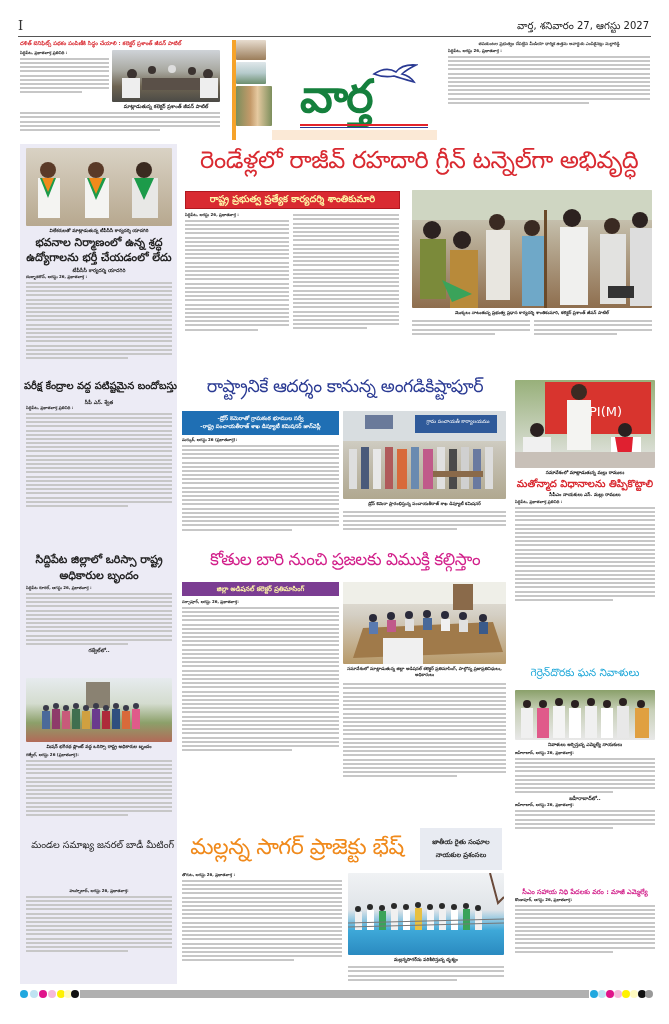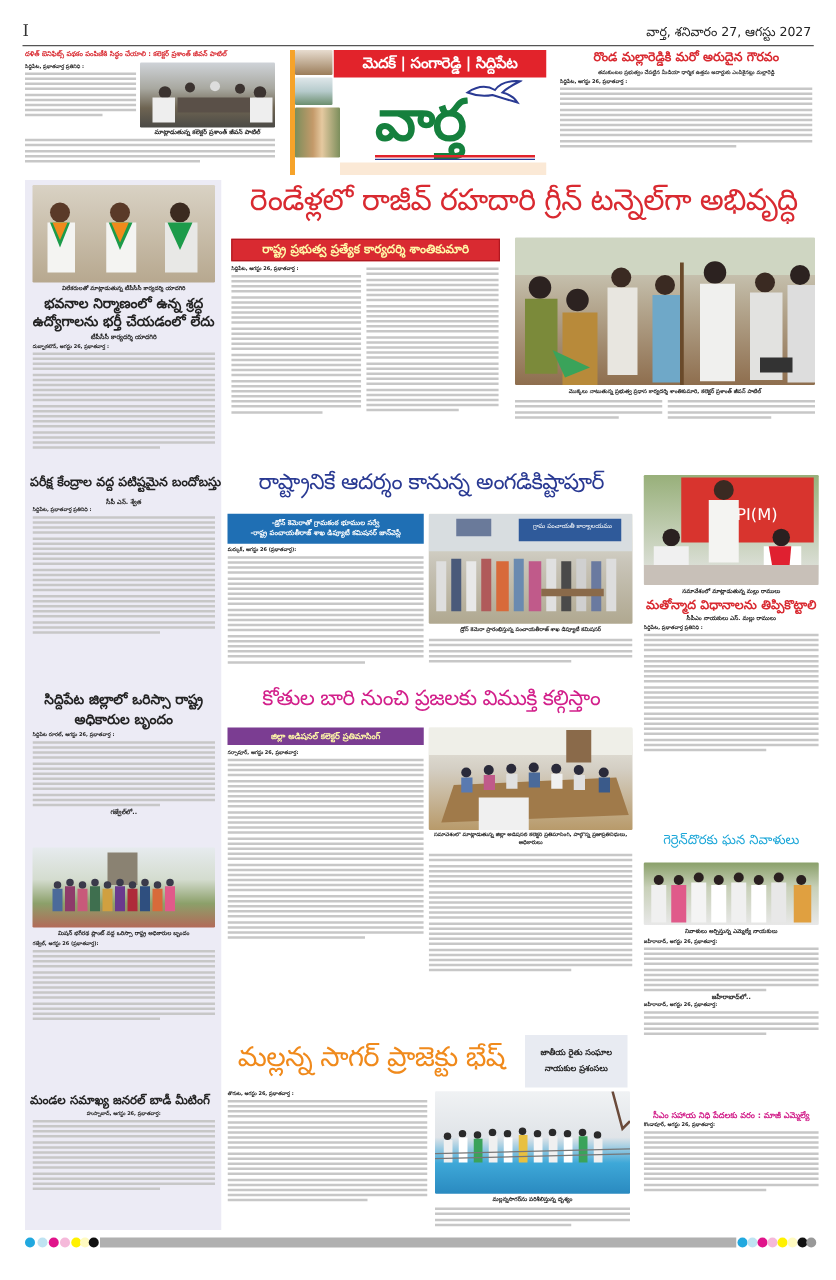--- a/index.html
+++ b/index.html
@@ -69,34 +69,30 @@
       <span></span>
       <span class="s"></span>
     </div>
 </div>
 
 <div class="abs" style="left:232px;top:40px;width:205px;height:100px">
   <div class="abs" style="left:0;top:0;width:4px;height:100px;background:#f6a32a"></div>
   <div class="photo" style="left:4px;top:0;width:30px;height:20px;background:linear-gradient(#e7dccf,#9b7d5a)"></div>
   <div class="photo" style="left:4px;top:22px;width:30px;height:22px;background:linear-gradient(#dfe7ea 0%,#b6cbcc 50%,#6c8e6e 100%)"></div>
   <div class="photo" style="left:4px;top:46px;width:36px;height:40px;background:linear-gradient(90deg,#7c8e5c,#c49a6a 40%,#e5c9a0 60%,#7c8e5c)"></div>
-  <div class="abs banner-red" style="left:35px;top:0;width:170px;height:22px;display:flex;align-items:center;justify-content:center">
-    <span style="font-size:12px;font-weight:bold;letter-spacing:-0.3px">మెదక్ | సంగారెడ్డి | సిద్దిపేట</span>
-  </div>
   <svg class="abs" style="left:140px;top:22px" width="46" height="22" viewBox="0 0 46 22">
       <path d="M2 12 Q14 4 24 10 Q30 2 44 3 Q34 8 30 12 Q38 14 42 20 Q28 16 22 14 Q12 16 2 12Z" fill="none" stroke="#2a3a93" stroke-width="1.6"></path>
     </svg>
   <div class="abs" style="left:68px;top:30px;font-size:46px;font-weight:bold;color:#15803d;letter-spacing:-2px;line-height:52px">వార్త</div>
   <div class="abs" style="left:68px;top:84px;width:128px;height:2px;background:#e2232b"></div>
   <div class="abs" style="left:68px;top:87px;width:128px;height:1px;background:#2a3a93"></div>
   <div class="abs" style="left:40px;top:90px;width:165px;height:10px;background:#fbe9d6"></div>
 </div>
 
 <div class="abs" style="left:448px;top:40px;width:202px">
-  <div style="font-size:10px;color:#d92a31;text-align:center;white-space:nowrap;font-weight:bold">రొండ మల్లారెడ్డికి మరో అరుదైన గౌరవం</div>
   <div style="font-size:4.2px;text-align:center;font-weight:bold;color:#333;white-space:nowrap;overflow:hidden;margin-top:1px">తమకుంటల ప్రభుత్వం చేపట్టిన మీడియా ధార్మిక ఉత్తమ అవార్డుకు ఎంపికైనట్లు మల్లారెడ్డి</div>
   <div class="txt" style="margin-top:1px"><span class="lead">సిద్దిపేట, ఆగస్టు 26, ప్రభాతవార్త :</span></div>
   <div class="lines">
       <span></span>
       <span></span>
       <span></span>
       <span></span>
       <span></span>
       <span></span>
       <span></span>
@@ -250,21 +246,21 @@
       <span></span>
       <span></span>
       <span></span>
       <span></span>
       <span></span>
       <span></span>
       <span></span>
       <span class="s"></span>
     </div>
 </div>
-<div class="abs" style="left:24px;top:875px;width:150px;font-size:9.5px;text-align:left;font-weight:bold;white-space:nowrap">మండల సమాఖ్య జనరల్ బాడీ మీటింగ్</div>
+<div class="abs" style="left:24px;top:839px;width:150px;font-size:9.5px;text-align:right;font-weight:normal;white-space:nowrap">మండల సమాఖ్య జనరల్ బాడీ మీటింగ్</div>
 <div class="abs" style="left:26px;top:888px;width:146px">
   <div class="txt" style="text-align:center"><span class="lead">హుస్నాబాద్, ఆగస్టు 26, ప్రభాతవార్త:</span></div>
   <div class="lines">
       <span></span>
       <span></span>
       <span></span>
       <span></span>
       <span></span>
       <span></span>
       <span></span>

